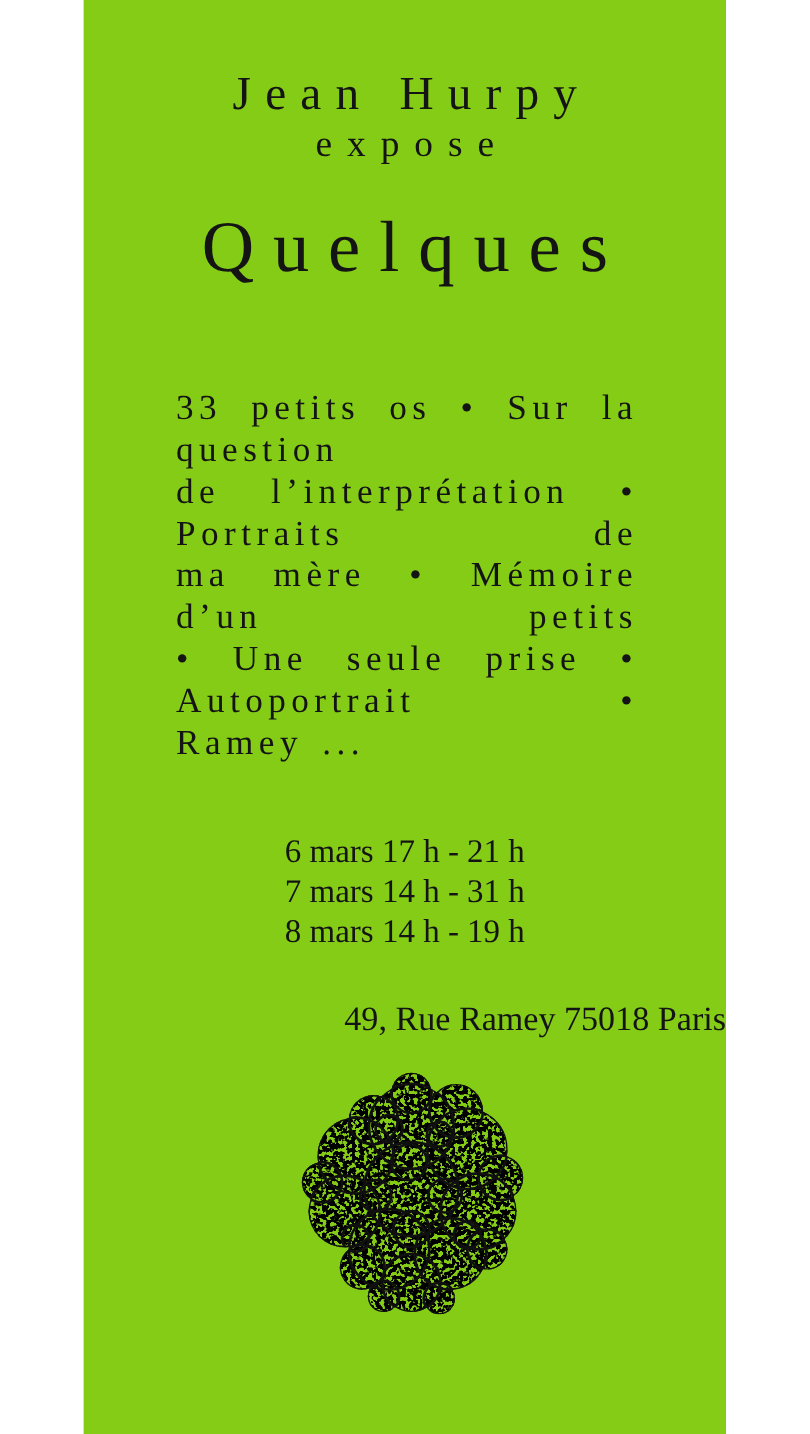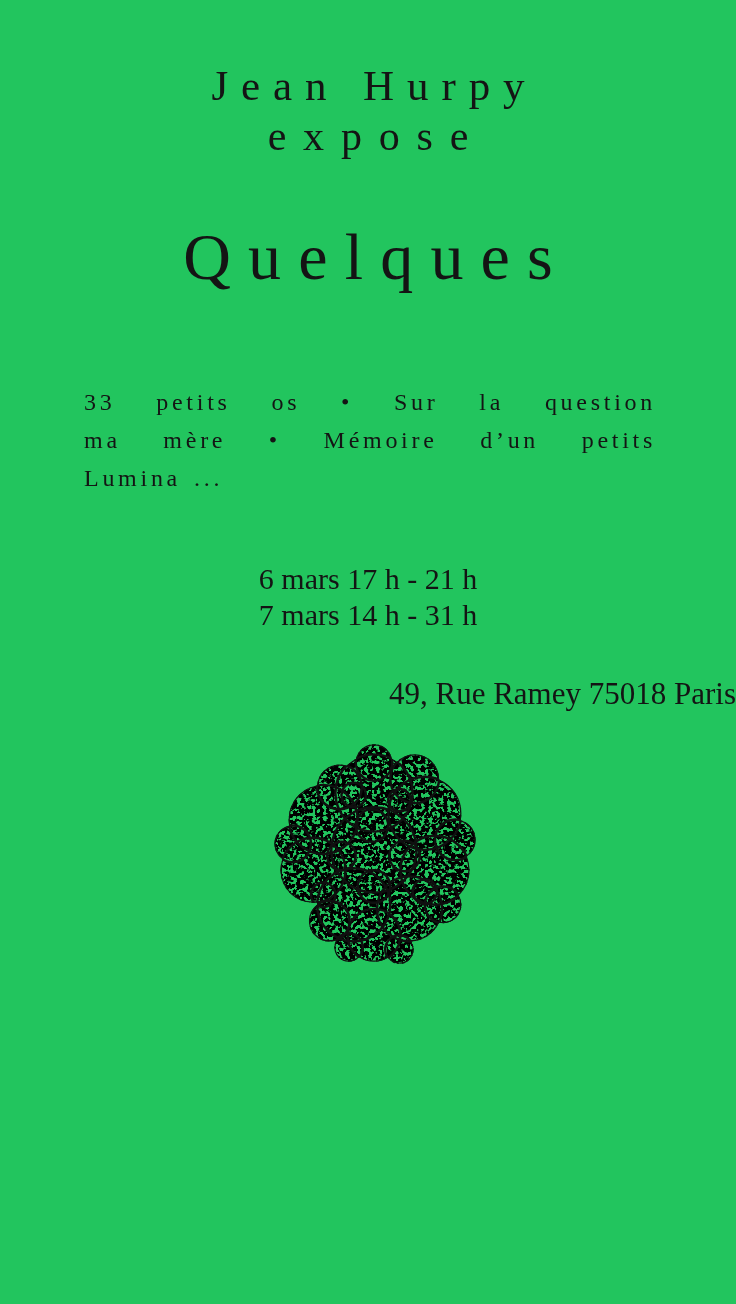--- a/index.html
+++ b/index.html
@@ -1,50 +1,50 @@
 <!DOCTYPE html>
 <html><head>
 <meta charset="utf-8">
 <style>
   html, body { margin: 0; padding: 0; background: #ffffff; }
   .page {
     position: relative;
-    width: 736px;
+    width: 584px;
     height: 1304px;
     margin: 0 auto;
-    background: #22c55e;
+    background: #84cc16;
     overflow: hidden;
     font-family: "Liberation Serif", "DejaVu Serif", serif;
     color: #141414;
   }
   .centered { text-align: center; }
   .artist {
     margin-top: 62px;
     font-size: 43px;
     letter-spacing: 0.30em;
     text-indent: 0.30em; 
     line-height: 1.1;
   }
   .expose {
     margin-top: 4px;
-    font-size: 42px;
+    font-size: 34px;
     letter-spacing: 0.40em;
     text-indent: 0.40em;
     line-height: 1.1;
   }
   .title {
-    margin-top: 58px;
+    margin-top: 34px;
     font-size: 66px;
     line-height: 80px;
     letter-spacing: 0.26em;
     text-indent: 0.26em;
   }
   .works {
     margin: 86px 80px 0 84px;
-    font-size: 24px;
+    font-size: 32px;
     line-height: 38px;
     letter-spacing: 0.155em;
   }
   .works-line {
     text-align: justify;
     text-align-last: justify;
     word-spacing: 0.14em;
   }
   .works-line.last {
     text-align: left;
@@ -75,27 +75,30 @@
   <div class="artist centered">Jean Hurpy</div>
 
   <div class="expose centered">expose</div>
 
   <div class="title centered">
     <div>Quelques</div>
   </div>
 
   <div class="works">
     <div class="works-line">33 petits os • Sur la question</div>
+    <div class="works-line">de l’interprétation • Portraits de</div>
     <div class="works-line">ma mère • Mémoire d’un petits</div>
-    <div class="works-line last">Lumina ...</div>
+    <div class="works-line">• Une seule prise • Autoportrait •</div>
+    <div class="works-line last">Ramey ...</div>
   </div>
 
   <div class="schedule centered">
     <div>6 mars 17 h - 21 h</div>
     <div>7 mars 14 h - 31 h</div>
+    <div>8 mars 14 h - 19 h</div>
   </div>
 
   <div class="address centered">49, Rue Ramey 75018 Paris</div>
 
   <div class="drawing-wrap">
     <svg width="244" height="240" viewBox="0 0 240 236" xmlns="http://www.w3.org/2000/svg" aria-hidden="true">
       <defs>
         <filter id="speckle" x="-5%" y="-5%" width="110%" height="110%">
           <feTurbulence type="fractalNoise" baseFrequency="0.27" numOctaves="2" seed="11" result="n"></feTurbulence>
           <feColorMatrix in="n" type="matrix" values="0 0 0 0 0

